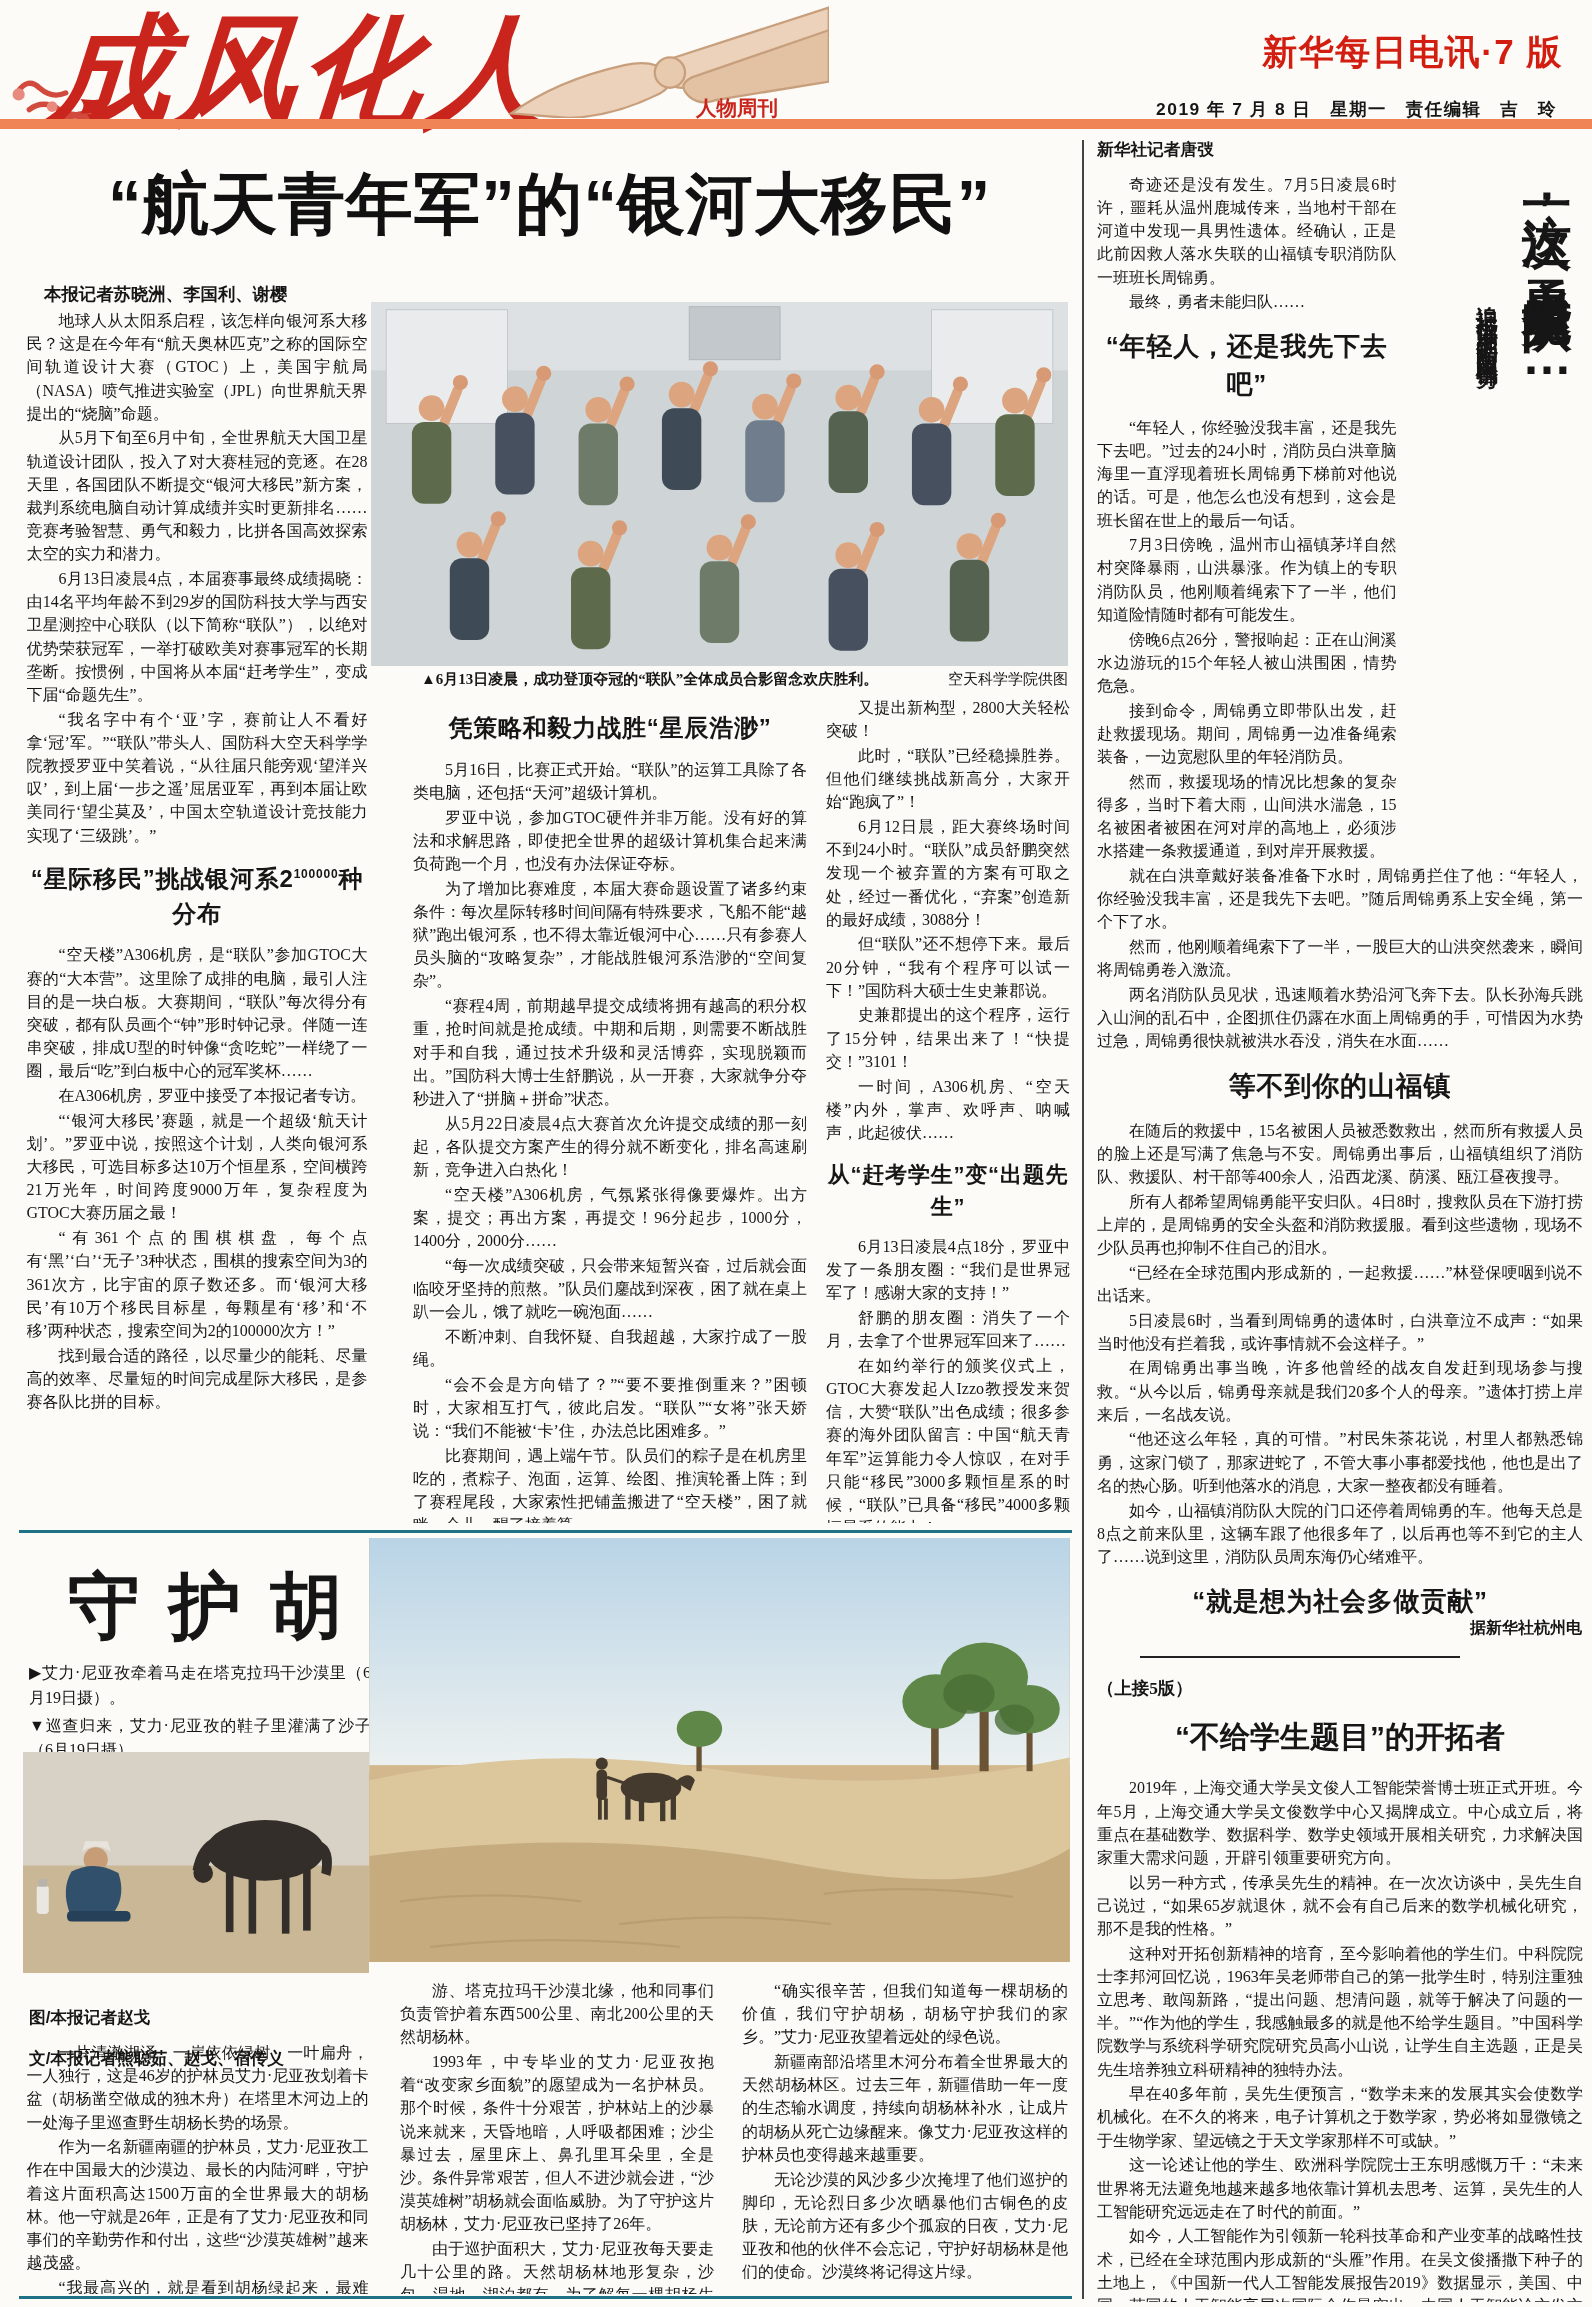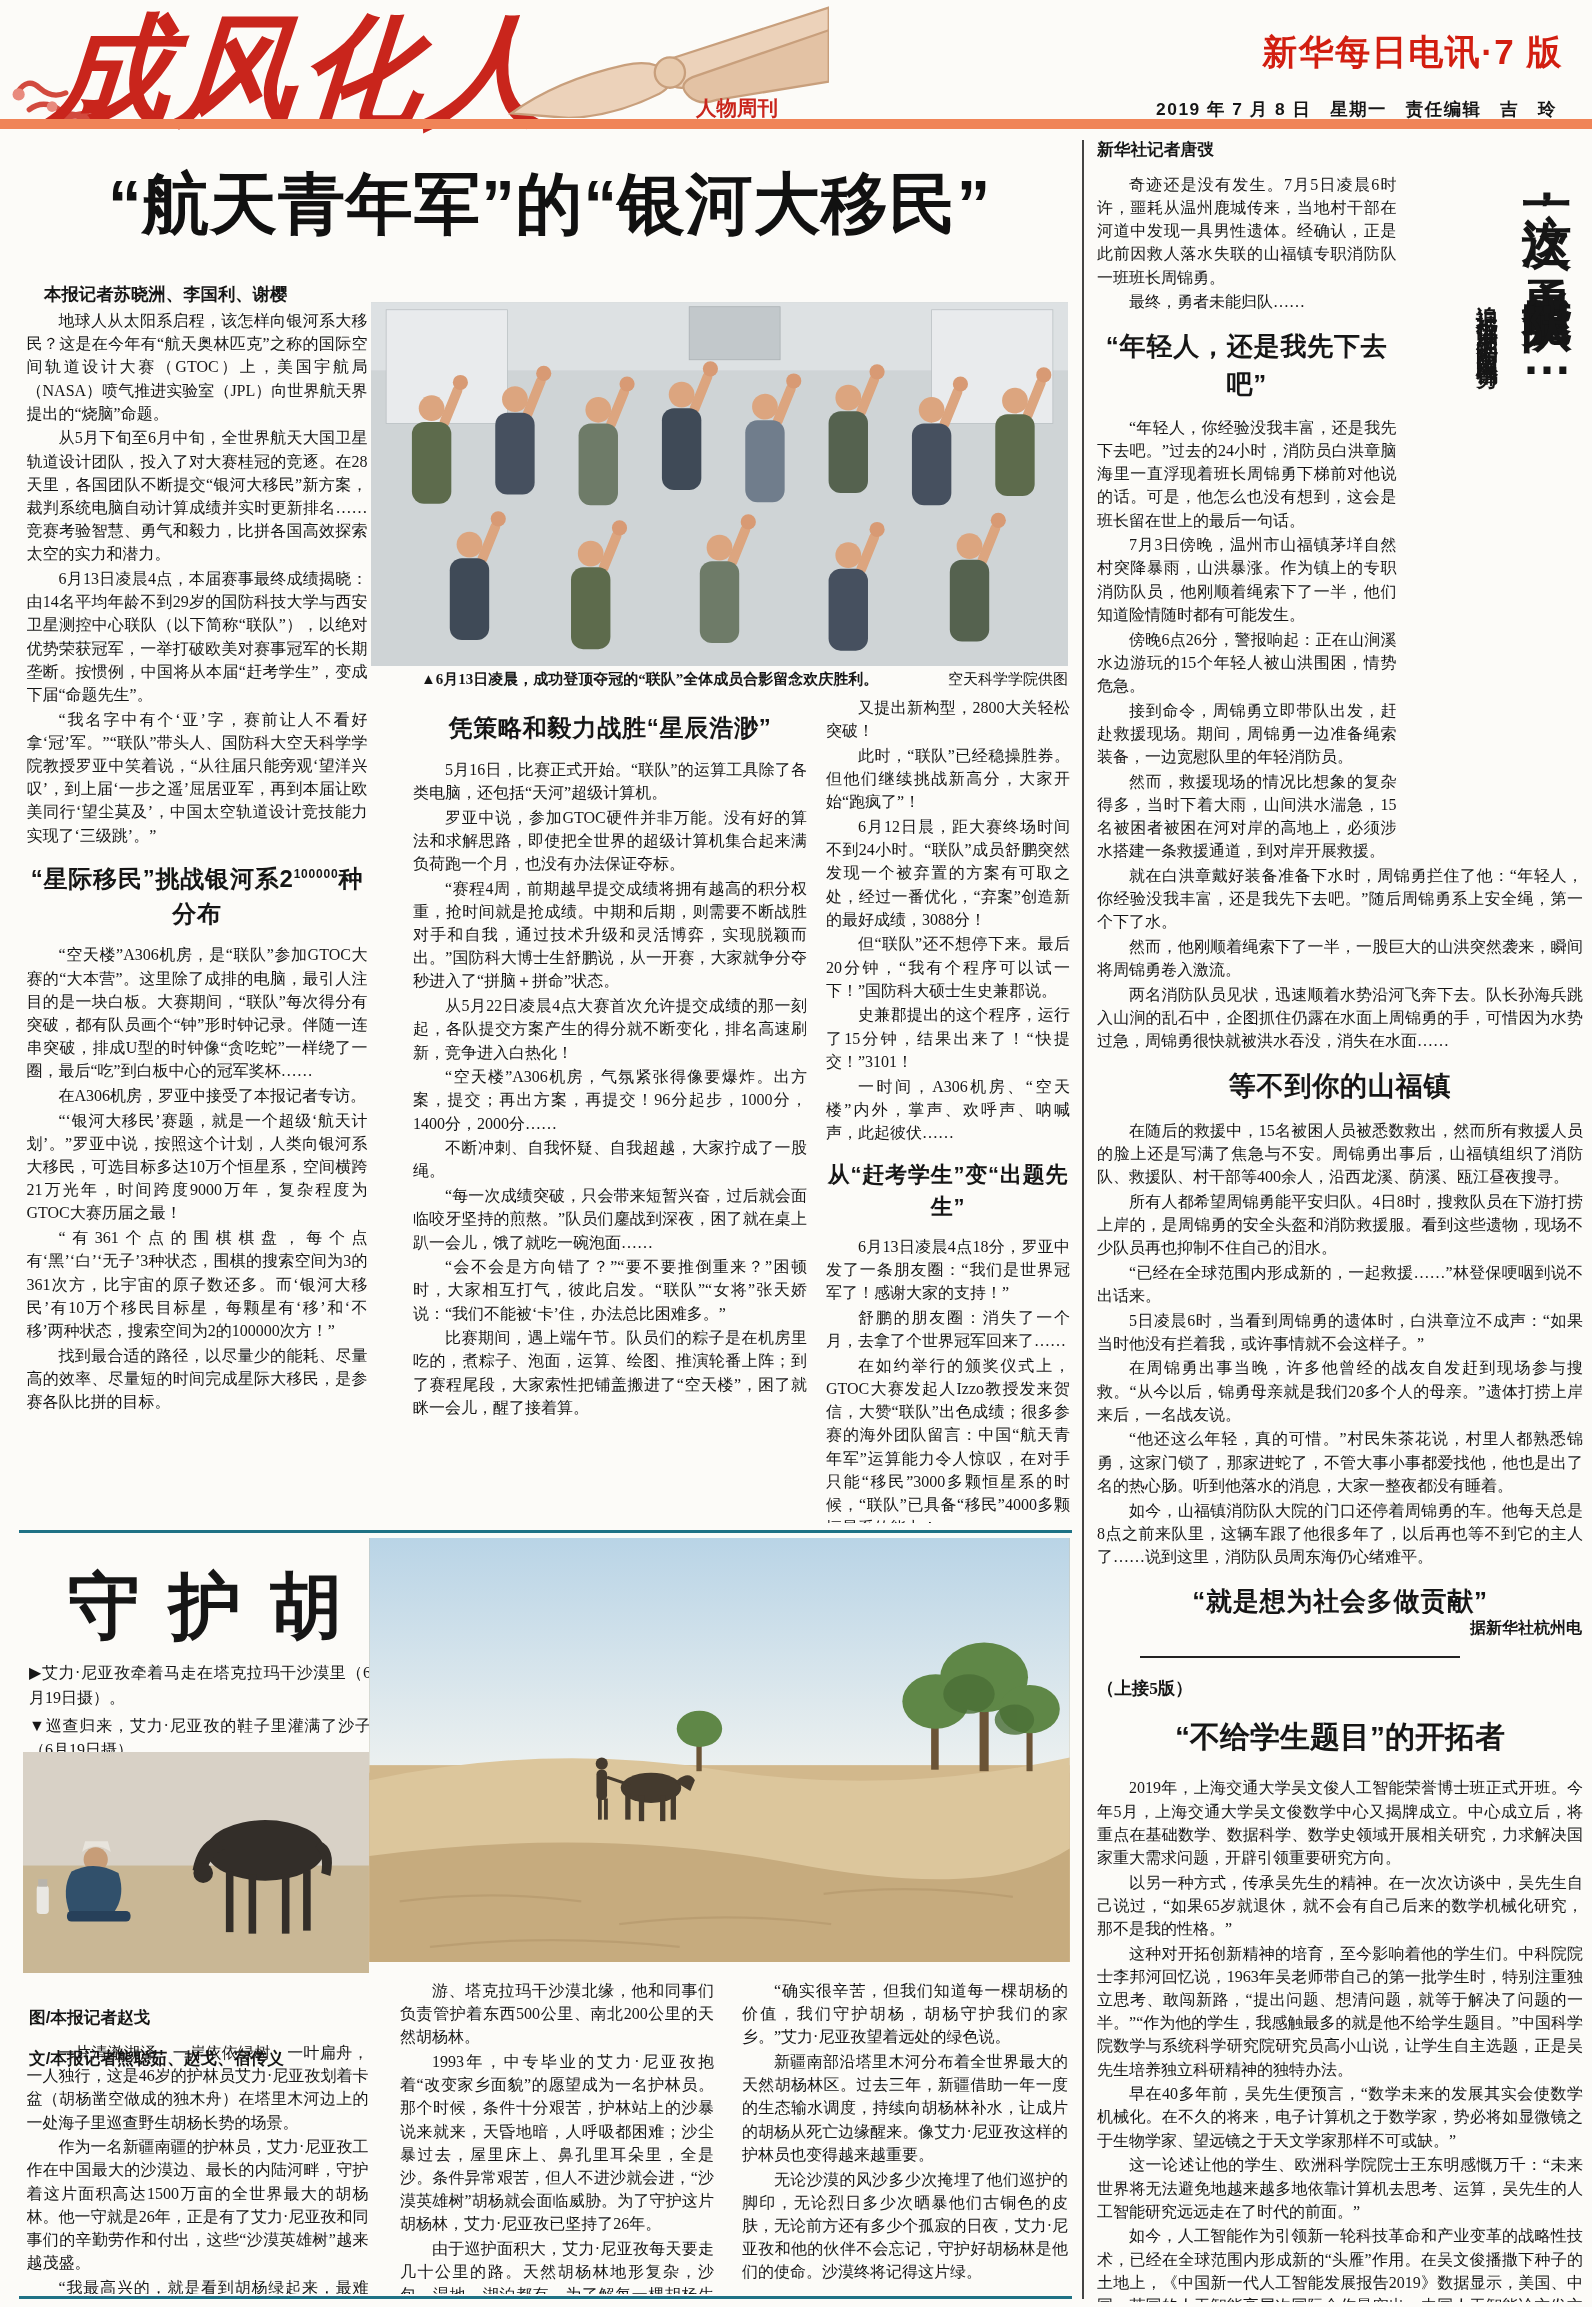--- a/index.html
+++ b/index.html
@@ -157,25 +157,26 @@
   <div id="photo1-caption">
     <span>▲6月13日凌晨，成功登顶夺冠的“联队”全体成员合影留念欢庆胜利。</span>
     <span class="credit">空天科学学院供图</span>
   </div>
 
   <div id="col2" class="col">
     <div class="sec-head">凭策略和毅力战胜“星辰浩渺”</div>
     <div>
         <p>5月16日，比赛正式开始。“联队”的运算工具除了各类电脑，还包括“天河”超级计算机。</p>
         <p>罗亚中说，参加GTOC硬件并非万能。没有好的算法和求解思路，即使把全世界的超级计算机集合起来满负荷跑一个月，也没有办法保证夺标。</p>
+        <p>为了增加比赛难度，本届大赛命题设置了诸多约束条件：每次星际转移时间间隔有特殊要求，飞船不能“越狱”跑出银河系，也不得太靠近银河中心……只有参赛人员头脑的“攻略复杂”，才能战胜银河系浩渺的“空间复杂”。</p>
         <p>“赛程4周，前期越早提交成绩将拥有越高的积分权重，抢时间就是抢成绩。中期和后期，则需要不断战胜对手和自我，通过技术升级和灵活博弈，实现脱颖而出。”国防科大博士生舒鹏说，从一开赛，大家就争分夺秒进入了“拼脑＋拼命”状态。</p>
         <p>从5月22日凌晨4点大赛首次允许提交成绩的那一刻起，各队提交方案产生的得分就不断变化，排名高速刷新，竞争进入白热化！</p>
         <p>“空天楼”A306机房，气氛紧张得像要爆炸。出方案，提交；再出方案，再提交！96分起步，1000分，1400分，2000分……</p>
+        <p>“每一次成绩突破，只会带来短暂兴奋，过后就会面临咬牙坚持的煎熬。”队员们鏖战到深夜，困了就在桌上趴一会儿，饿了就吃一碗泡面……</p>
         <p>不断冲刺、自我怀疑、自我超越，大家拧成了一股绳。</p>
-        <p>“每一次成绩突破，只会带来短暂兴奋，过后就会面临咬牙坚持的煎熬。”队员们鏖战到深夜，困了就在桌上趴一会儿，饿了就吃一碗泡面……</p>
         <p>“会不会是方向错了？”“要不要推倒重来？”困顿时，大家相互打气，彼此启发。“联队”“女将”张天娇说：“我们不能被‘卡’住，办法总比困难多。”</p>
         <p>比赛期间，遇上端午节。队员们的粽子是在机房里吃的，煮粽子、泡面，运算、绘图、推演轮番上阵；到了赛程尾段，大家索性把铺盖搬进了“空天楼”，困了就眯一会儿，醒了接着算。</p>
       </div>
   </div>
 
   <div id="col3" class="col">
     <div>
         <p>又提出新构型，2800大关轻松突破！</p>
         <p>此时，“联队”已经稳操胜券。但他们继续挑战新高分，大家开始“跑疯了”！</p>
         <p>6月12日晨，距大赛终场时间不到24小时。“联队”成员舒鹏突然发现一个被弃置的方案有可取之处，经过一番优化，“弃案”创造新的最好成绩，3088分！</p>

